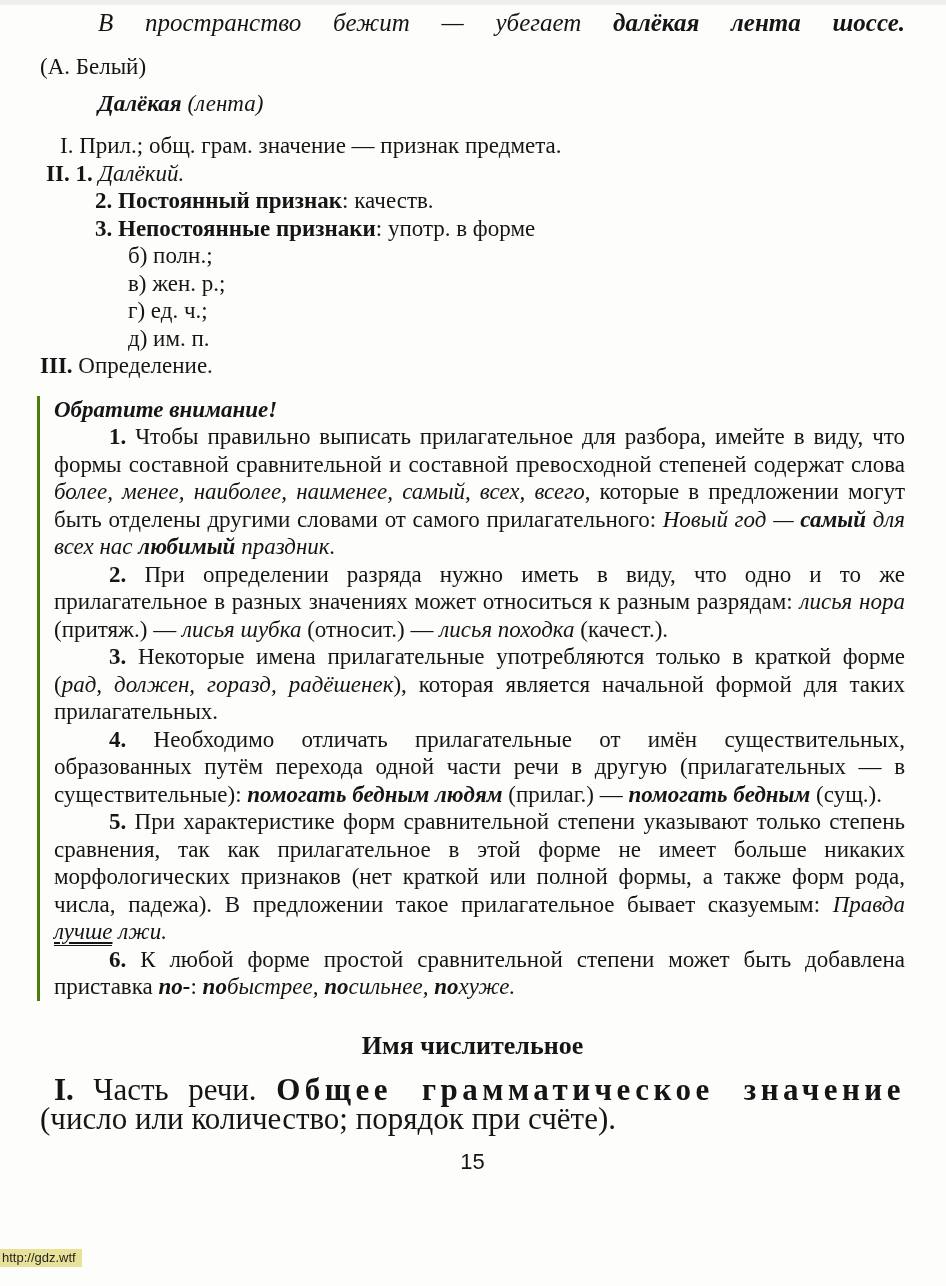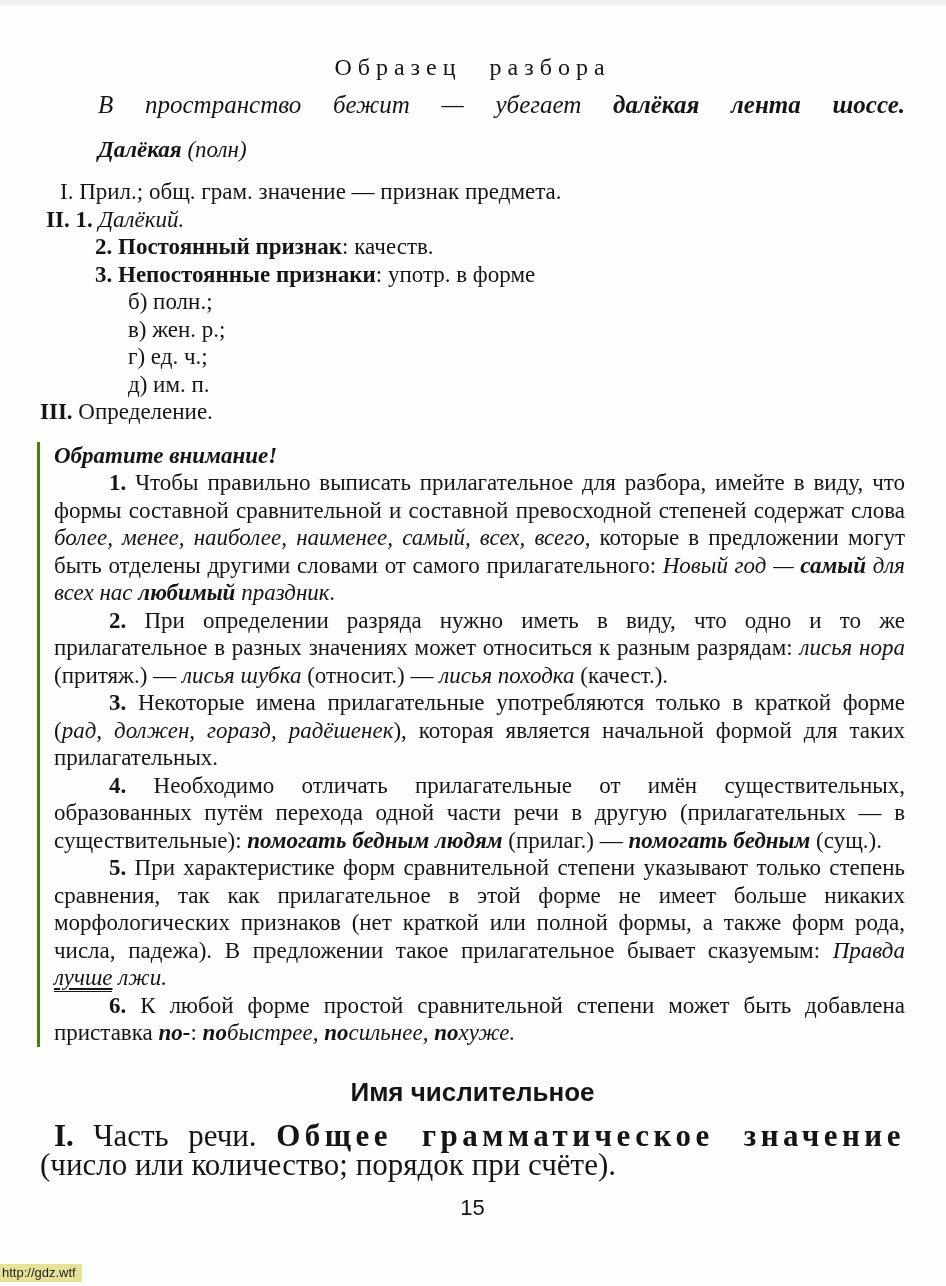--- a/index.html
+++ b/index.html
@@ -74,21 +74,21 @@
   .u2 {
     text-decoration: underline;
     text-underline-offset: 3px;
     border-bottom: 1px solid #151515;
     padding-bottom: 1px;
   }
 
   .numeral-head {
     margin: 30px 0 8px 0;
     text-align: center;
-    font-family: Liberation Sans, sans-serif;
+    font-family: Liberation Serif, serif;
     font-weight: bold;
     font-size: 26px;
     line-height: 30px;
   }
   .numeral-text {
     margin: 14px 0 0 0;
     font-size: 31px;
     line-height: 29px;
     text-align: justify;
     text-indent: 14px;
@@ -98,43 +98,43 @@
   .pagenum {
     margin: 16px 0 0 0;
     text-align: center;
     font-family: "Liberation Sans", "DejaVu Sans", sans-serif;
     font-size: 22px;
   }
 
   .watermark {
     position: absolute;
     left: 0;
-    bottom: 4px;
+    bottom: 19px;
     background: #e8e298;
     color: #1f1f1f;
     font-family: "Liberation Sans", "DejaVu Sans", sans-serif;
     font-size: 13px;
     line-height: 17px;
     padding: 0 6px 1px 2px;
   }
 </style>
 </head>
 <body>
 
 <div class="page">
   <div class="scan-edge"></div>
 
   <div class="content">
 
-    <p class="doc-title">Образец разбора</p>
 
     <p class="example"><span>В пространство бежит — убегает </span><span class="b">далёкая лента шоссе.</span></p>
 
+    <p class="author">(А. Белый)</p>
 
-    <p class="headword"><span class="b">Далёкая</span><span> (полн)</span></p>
+    <p class="headword"><span class="b">Далёкая</span><span> (лента)</span></p>
 
     <div class="outline">
       <p class="ol-line ind-i"><span>I.</span><span> Прил.; общ. грам. значение — признак предмета.</span></p>
 
       <p class="ol-line ind-ii"><span class="nb">II.</span><span class="nb"> 1. </span><span class="it">Далёкий.</span></p>
 
       <p class="ol-line ind-item"><span class="nb">2. </span><span class="nb">Постоянный признак</span><span>: качеств.</span></p>
 
       <p class="ol-line ind-item"><span class="nb">3. </span><span class="nb">Непостоянные признаки</span><span>: употр. в форме</span></p>
 

